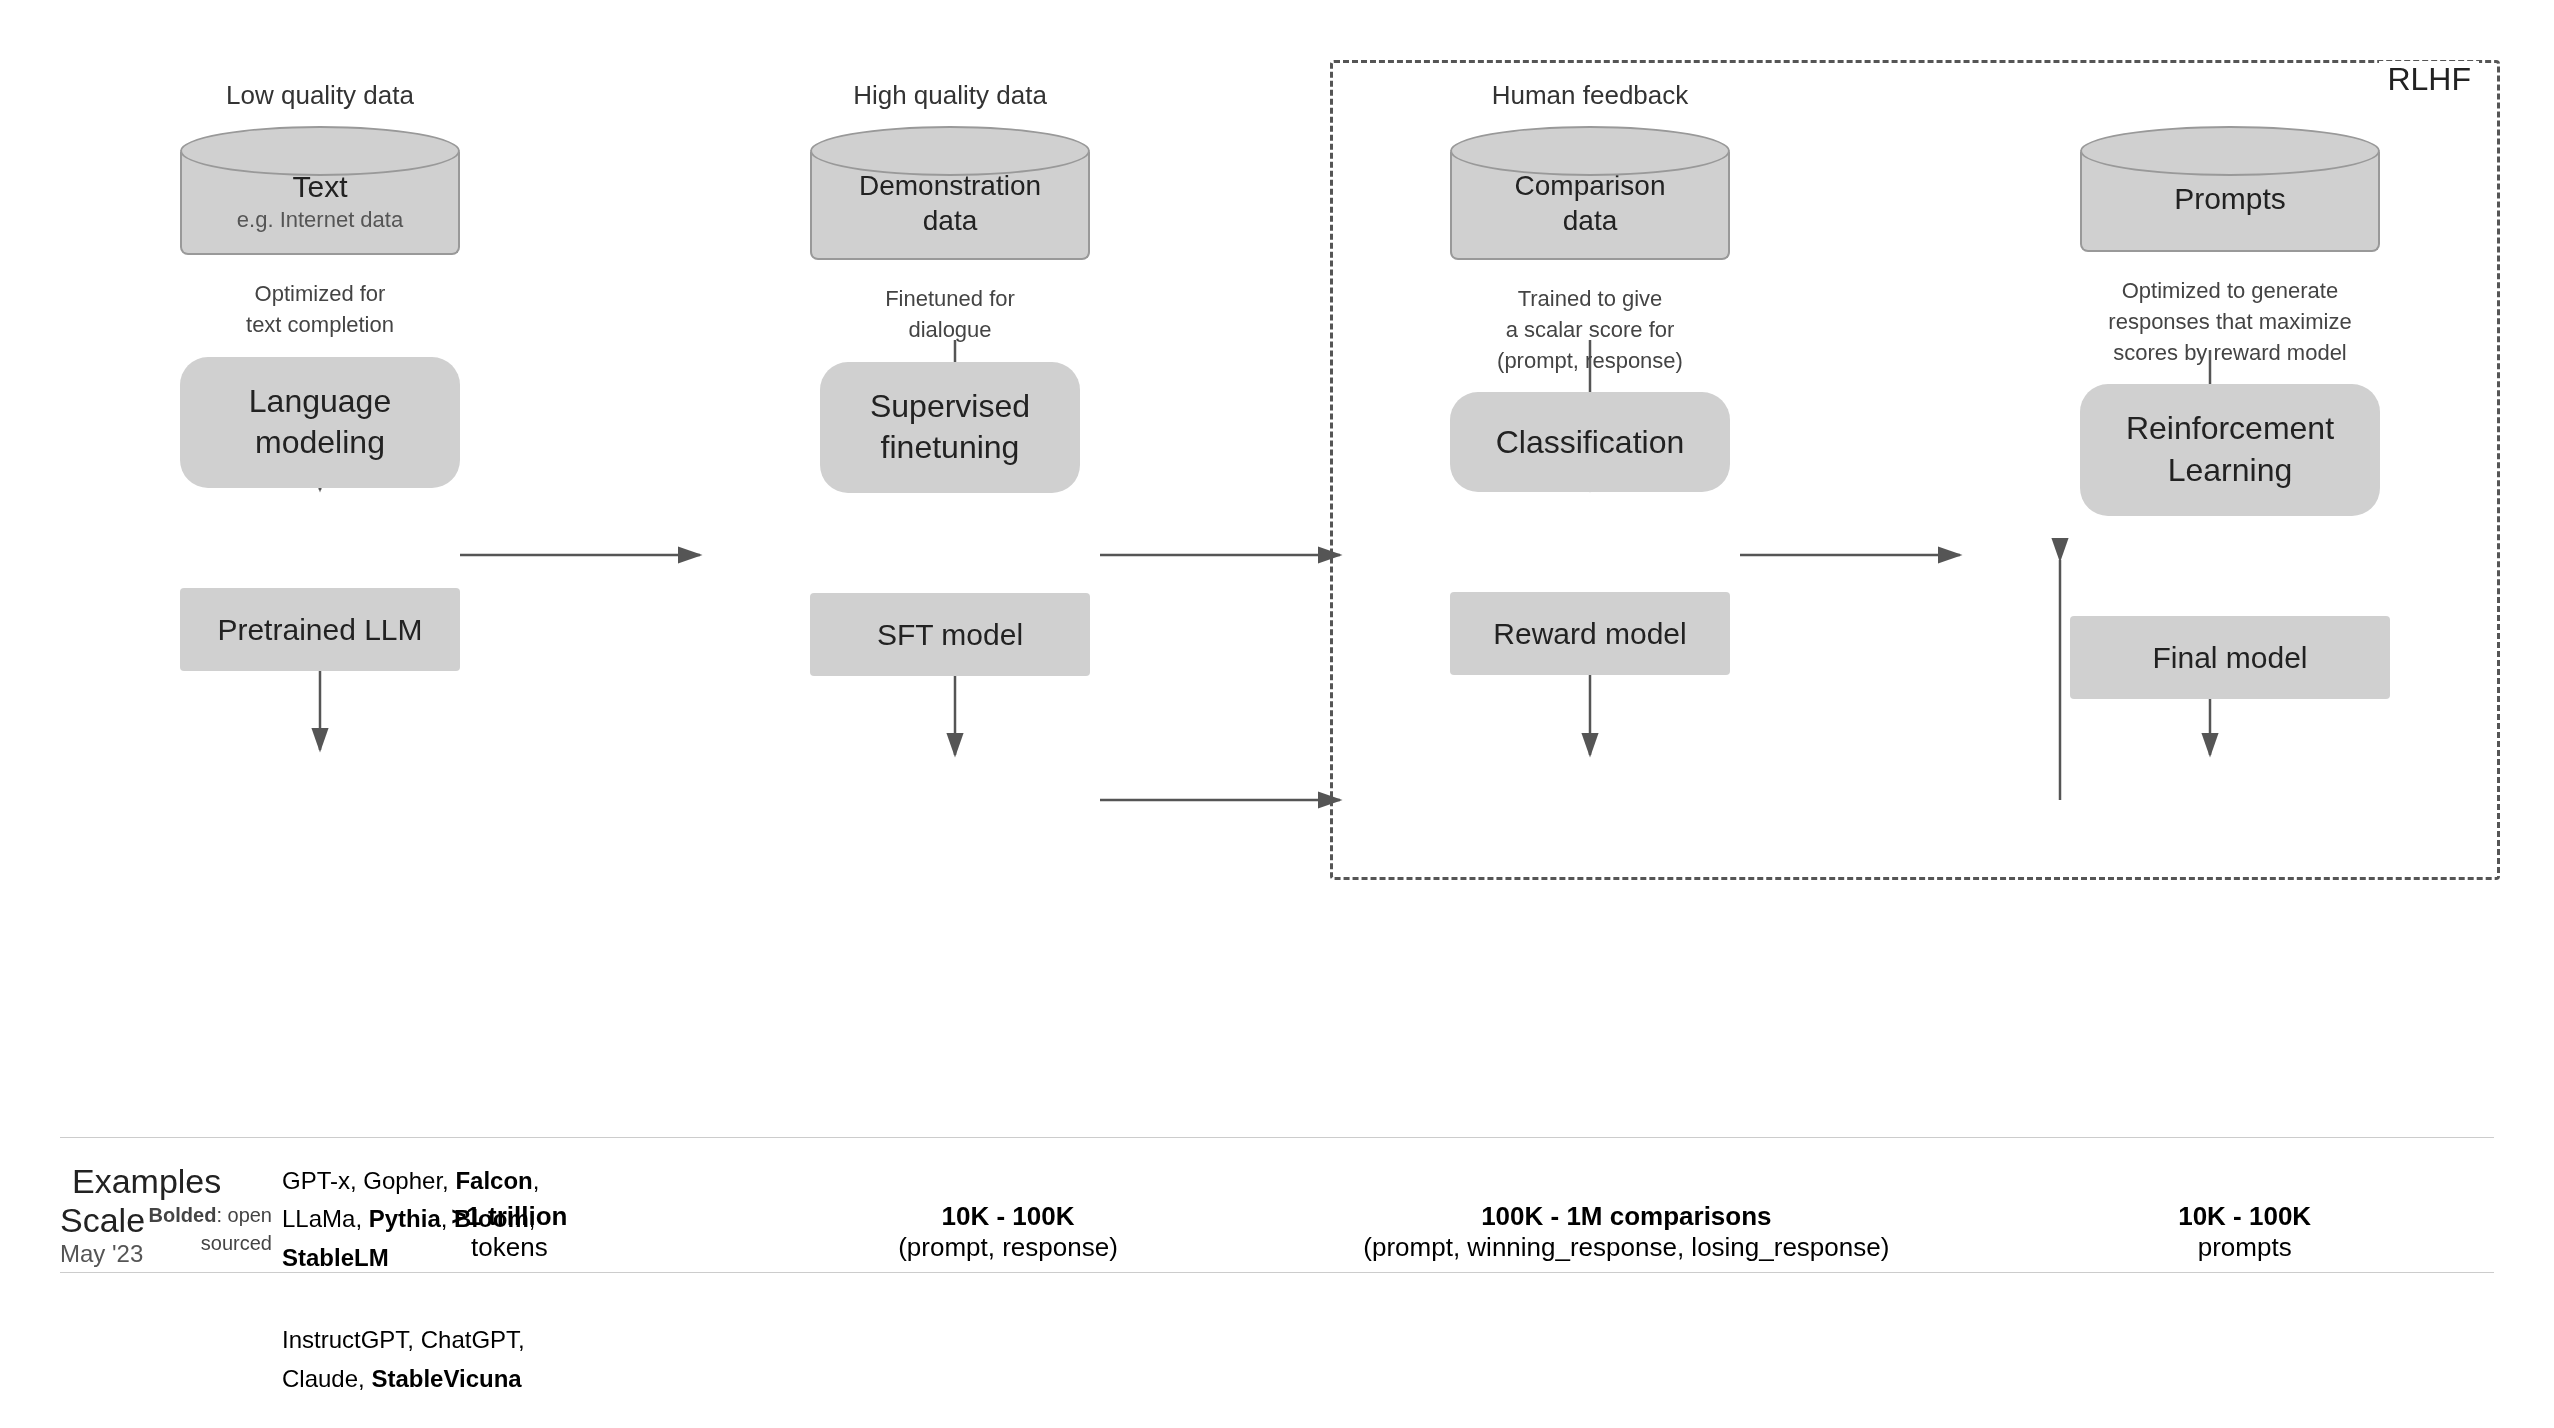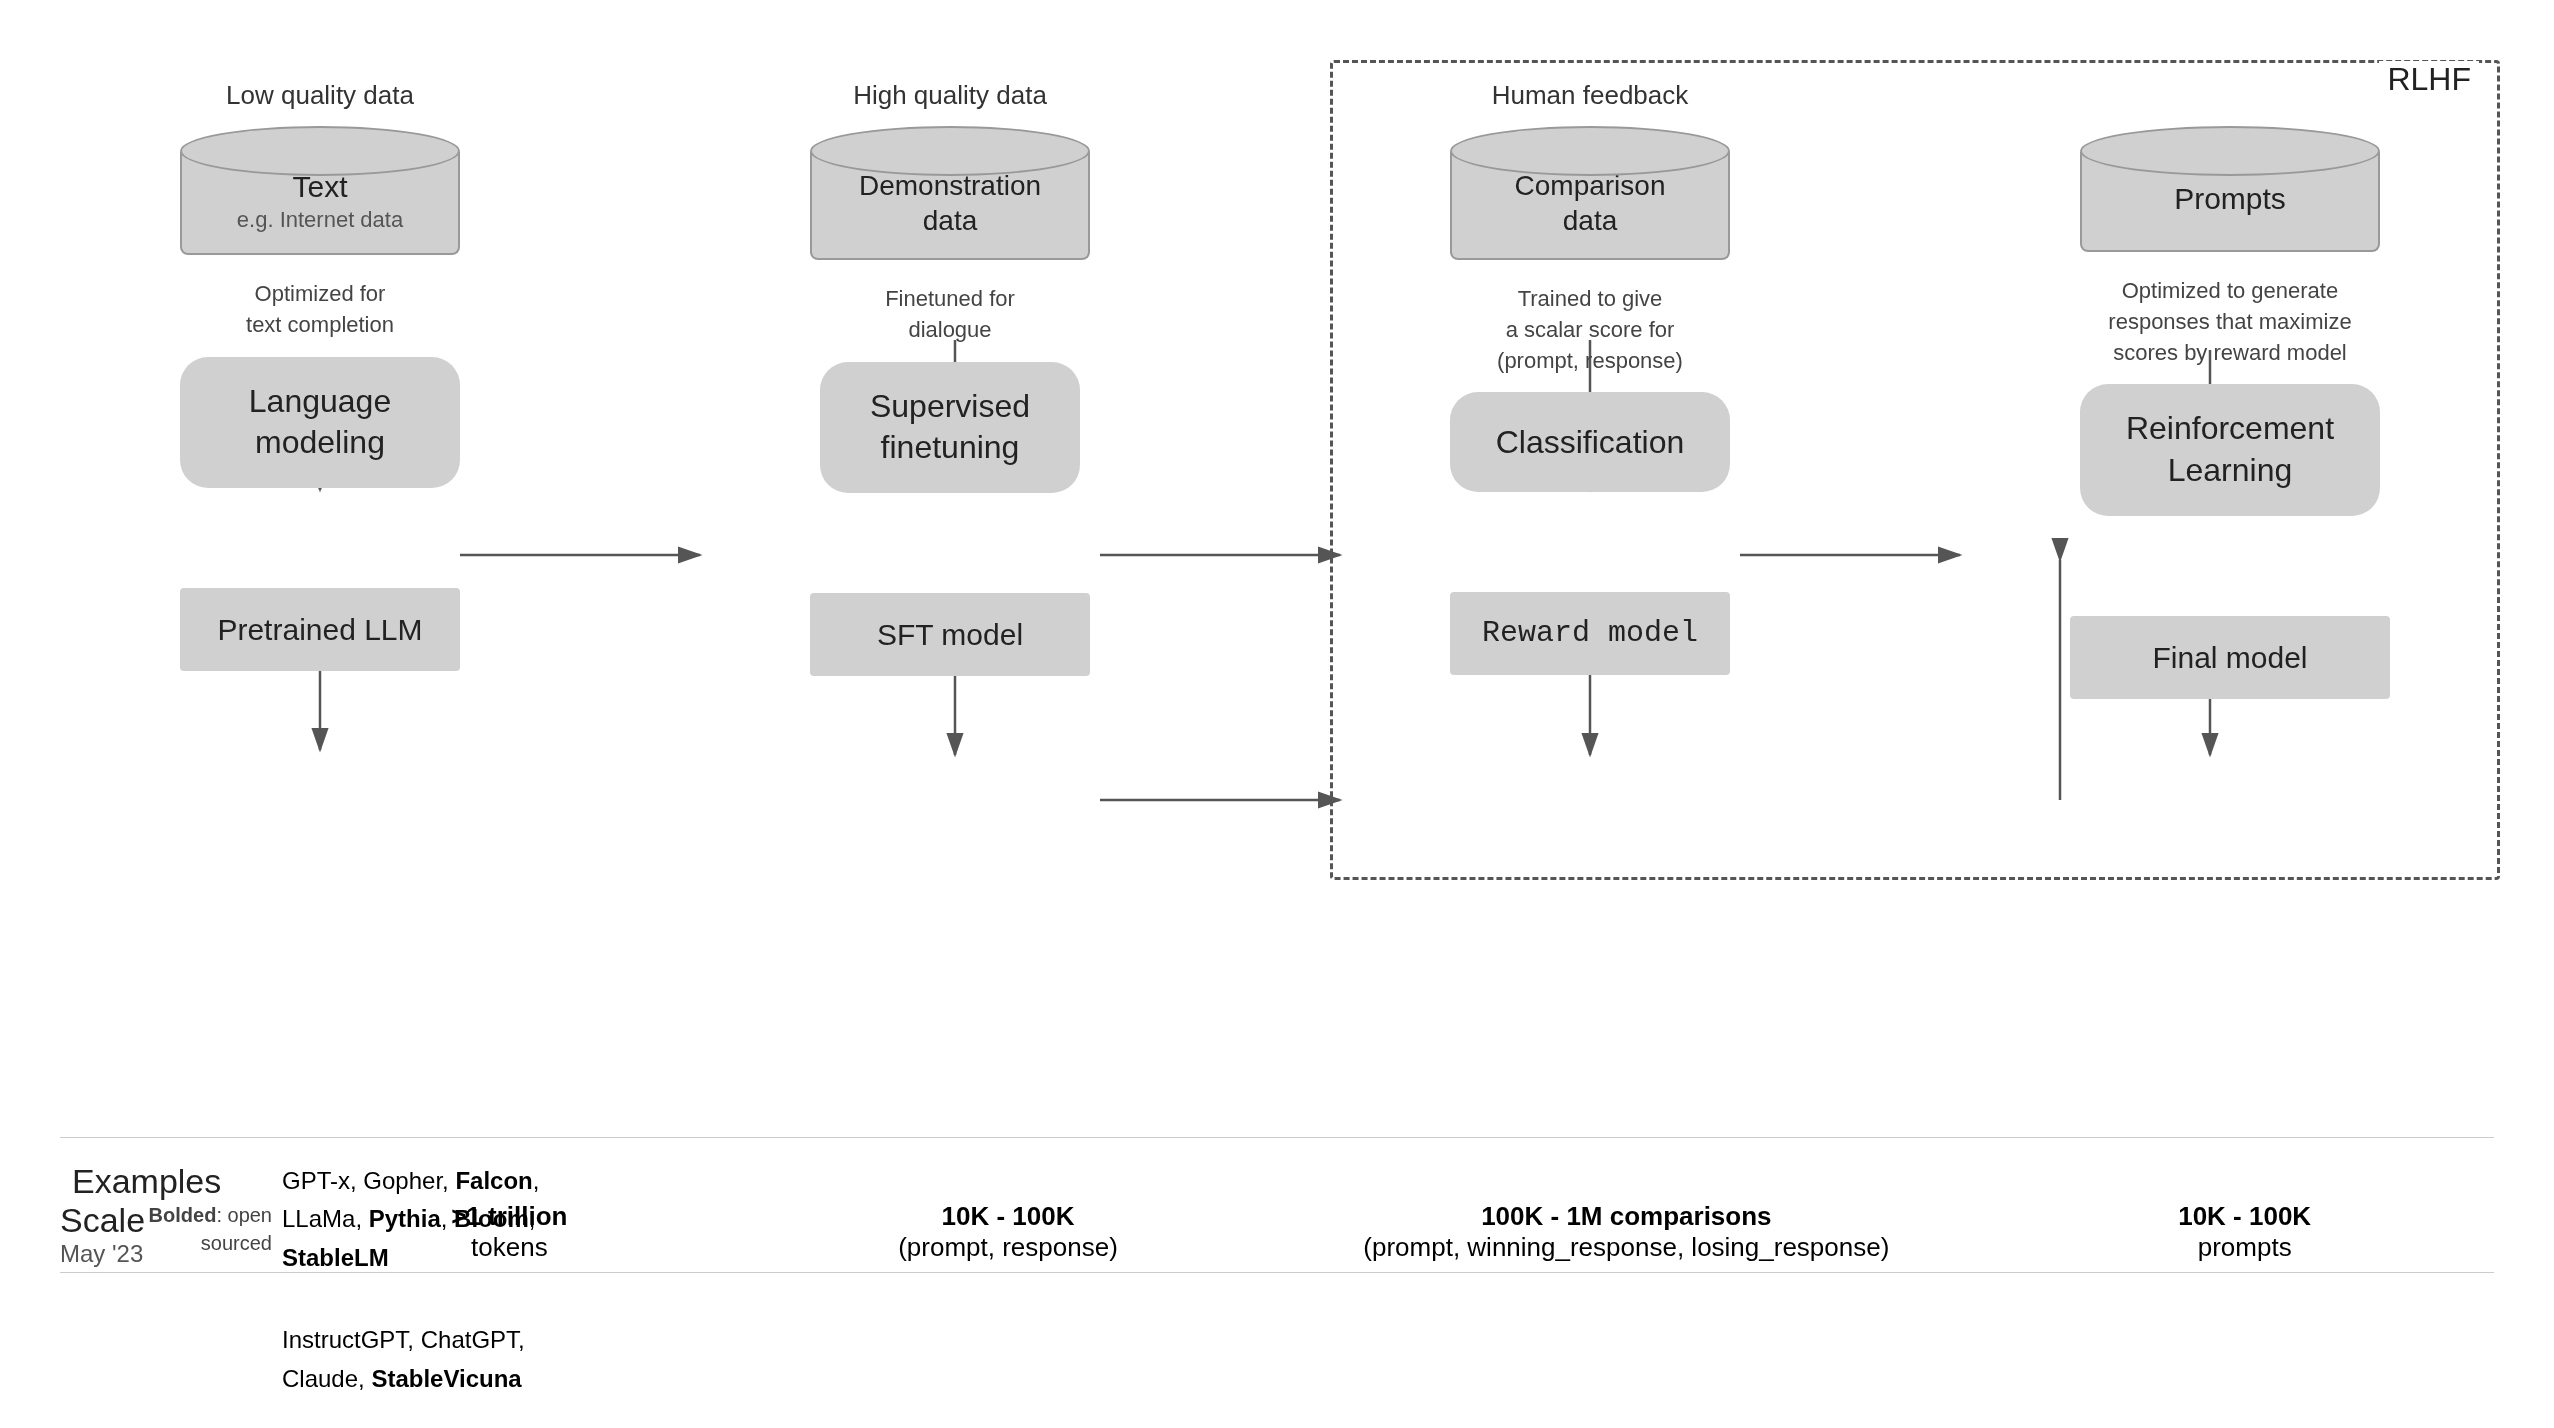--- a/index.html
+++ b/index.html
@@ -240,21 +240,21 @@
     <div class="data-label">Human feedback</div>
     <div class="cylinder">
       <div class="cylinder-top"></div>
       <div class="cylinder-body">
         <div style="font-size:28px;">Comparison<br>data</div>
       </div>
     </div>
     <div class="desc-text" style="margin-top:24px; margin-bottom:16px; max-width:300px;">Trained to give<br>a scalar score for<br>(prompt, response)</div>
     <div class="process-box" style="width:280px;">Classification</div>
     <div style="height:100px;"></div>
-    <div class="output-box" style="width:280px;font-family:Liberation Mono, monospace;">Reward model</div>
+    <div class="output-box" style="width:280px;">Reward model</div>
   </div>
 
   <div style="position:absolute; top:80px; left:2010px; display:flex; flex-direction:column; align-items:center; width:440px;">
     <div class="data-label">&nbsp;</div>
     <div class="cylinder" style="width:300px;">
       <div class="cylinder-top" style="width:300px;"></div>
       <div class="cylinder-body" style="width:300px;">
         <div style="font-size:30px;">Prompts</div>
       </div>
     </div>

